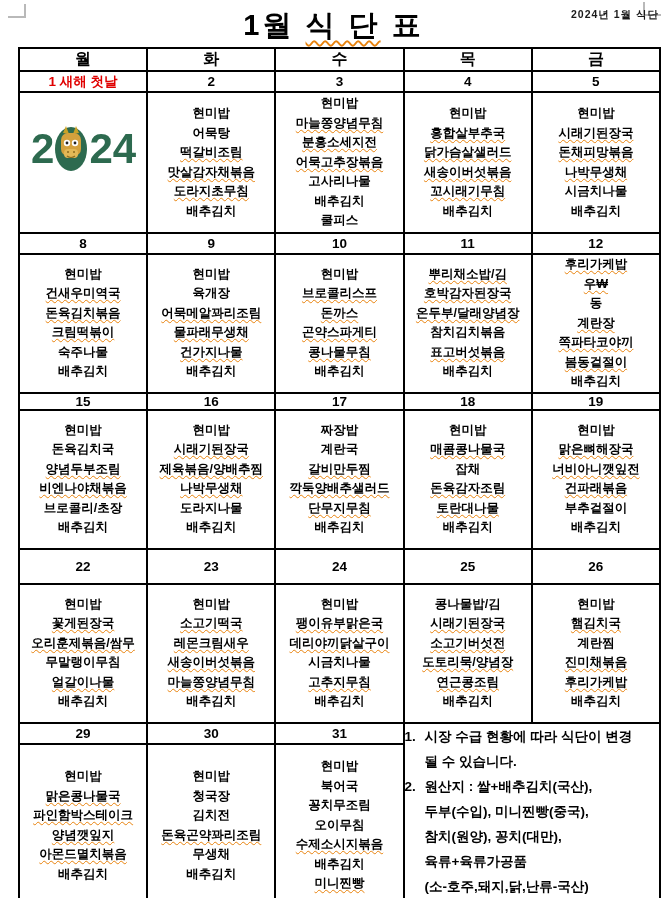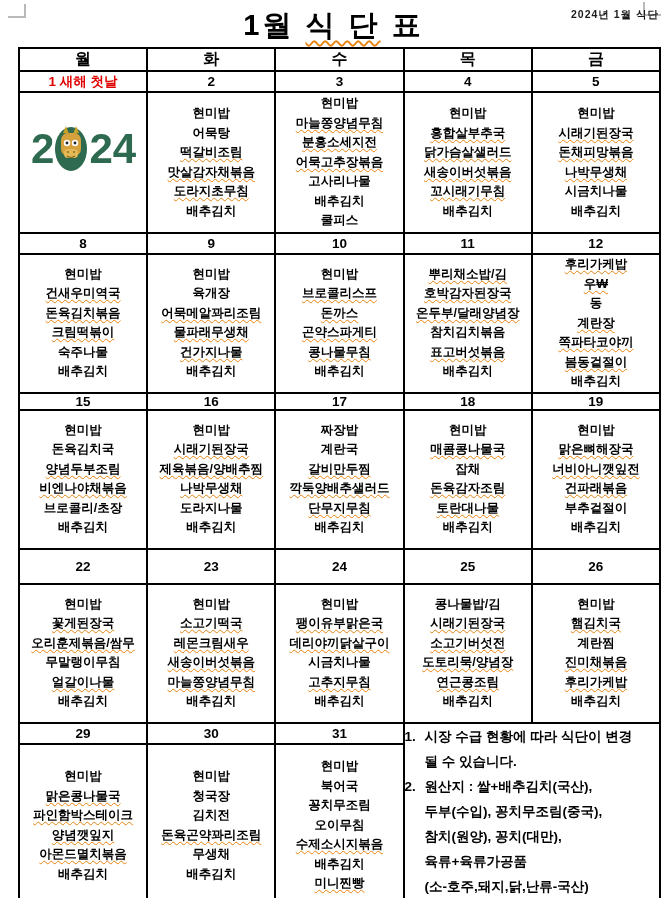--- a/index.html
+++ b/index.html
@@ -346,21 +346,21 @@
           <div class="note-line cont">
             <span class="note-num">1.</span>
             <span>될 수 있습니다.</span>
           </div>
           <div class="note-line">
             <span class="note-num">2.</span>
             <span>원산지 : 쌀+배추김치(국산),</span>
           </div>
           <div class="note-line cont">
             <span class="note-num">1.</span>
-            <span>두부(수입), 꽁치무조림(중국),</span>
+            <span>두부(수입), 미니찐빵(중국),</span>
           </div>
           <div class="note-line cont">
             <span class="note-num">1.</span>
             <span>참치(원양), 꽁치(대만),</span>
           </div>
           <div class="note-line cont">
             <span class="note-num">1.</span>
             <span>육류+육류가공품</span>
           </div>
           <div class="note-line cont">

